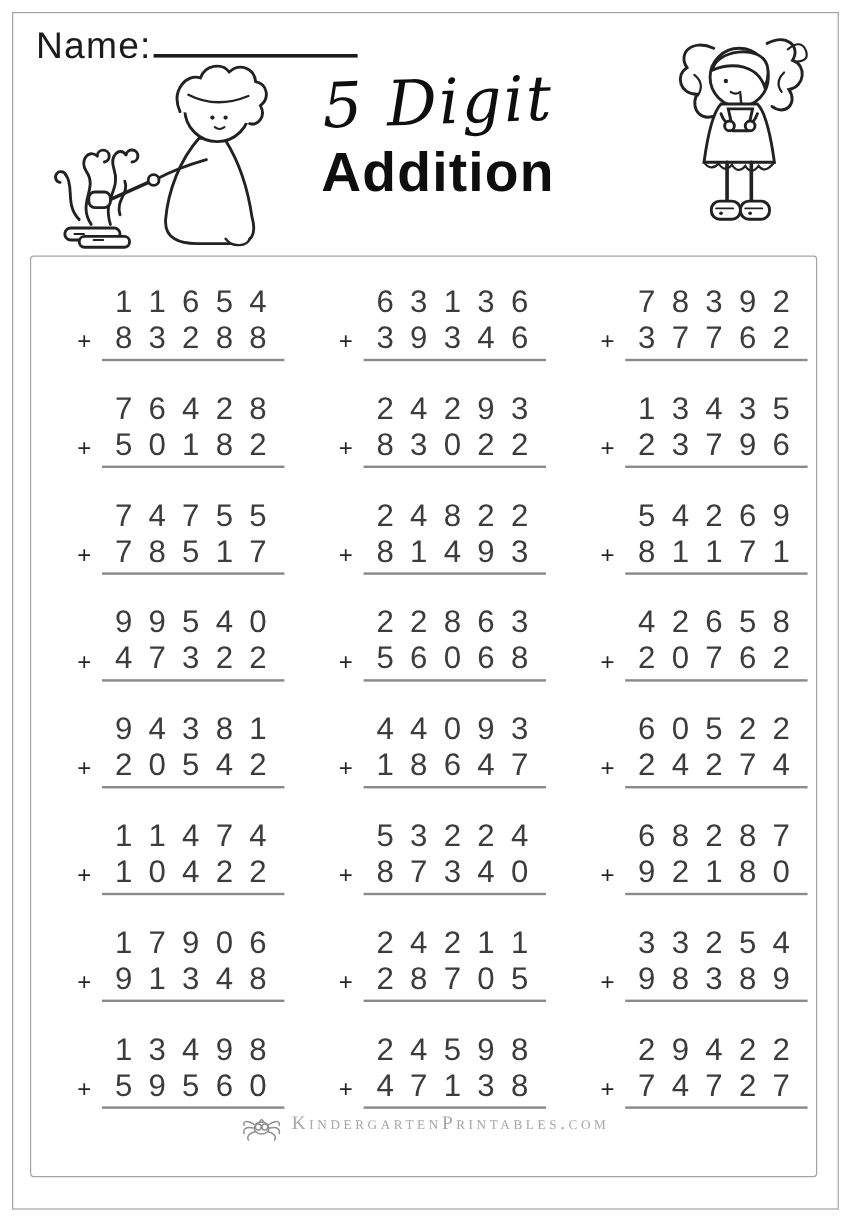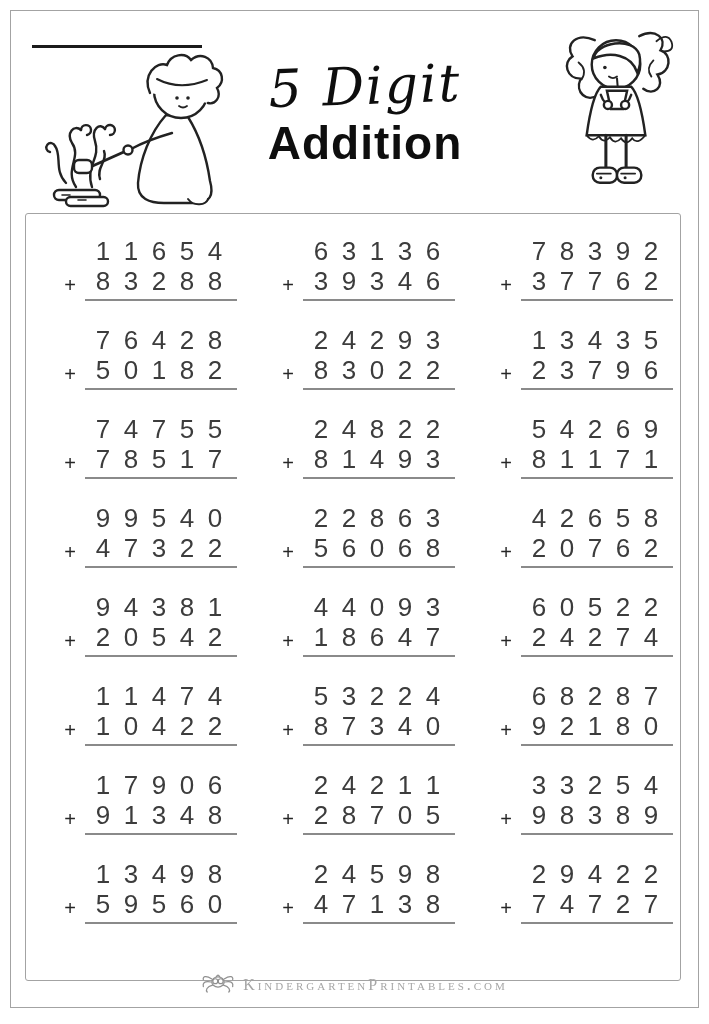--- a/index.html
+++ b/index.html
@@ -70,39 +70,39 @@
     font-size:20px; color:#262626; margin-right:9px;
     transform:translateY(1px);
   }
   .addend {
     display:flex; padding:0 8px 3px 4px;
     border-bottom:2px solid #8a8a8a;
   }
   .d { width:28px; text-align:center; }
   
   .footer {
-    position:absolute; left:0; top:968px; width:709px; height:26px;
-    display:flex; justify-content:center; align-items:flex-end;
+    position:absolute; left:0; top:928px; width:709px; height:26px;
+    display:flex; justify-content:center; align-items:flex-start;
   }
   .footer-text {
     font-family:"Liberation Serif", serif;
     font-variant:small-caps;
     font-size:16px; letter-spacing:3px; color:#a6a6a6;
     margin-left:8px;
   }
   svg { display:block; }
 </style>
 </head>
 <body>
 
 <div class="page">
   <div class="outer-border"></div>
 
   <div class="name-row">
-    <span class="name-line"></span>
+    <span>Name:</span><span class="name-line"></span>
   </div>
 
   <div class="boy-art">
     <svg width="200" height="162" viewBox="0 0 200 160" fill="none" stroke="#222222" stroke-width="2.4" stroke-linecap="round">
 
       <rect x="16" y="141" width="46" height="10" rx="5" fill="#ffffff"></rect>
       <rect x="28" y="148" width="42" height="9" rx="4.5" fill="#ffffff"></rect>
       <path d="M24,146 l8,0 M40,151 l8,0" stroke-width="1.6"></path>
 
       <path d="M38,138 C26,120 44,108 34,94 C28,84 36,75 43,81"></path>

